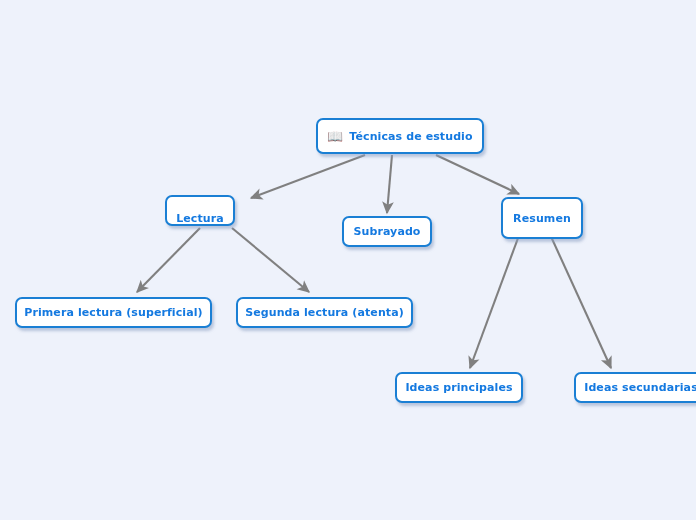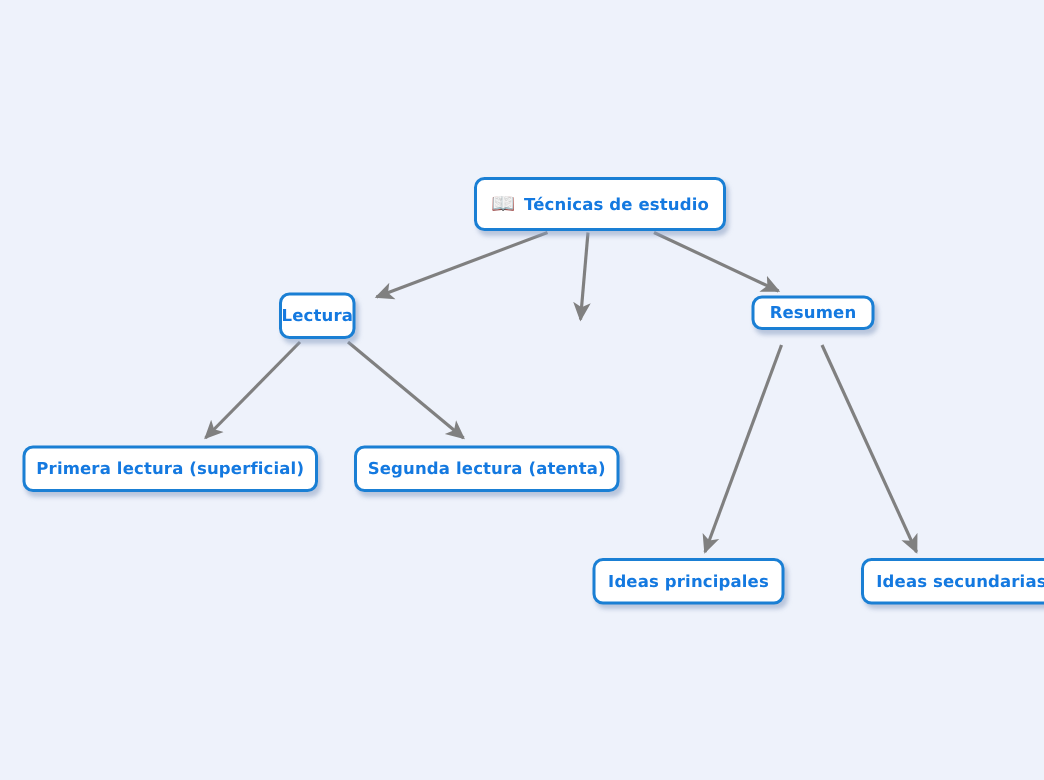--- a/index.html
+++ b/index.html
@@ -53,23 +53,23 @@
     display: inline-block;
     width: 15px;
     height: 15px;
     line-height: 15px;
     font-size: 13px;
     text-align: center;
     filter: grayscale(0.45);
   }
   
   #node-root        { left: 316px; top: 118px; width: 168px; height: 36px; }
-  #node-lectura     { left: 186px; top: 195px; width:  51px; height: 31px; }
+  #node-lectura     { left: 165px; top: 195px; width:  70px; height: 31px; align-items: flex-end; }
   #node-subrayado   { left: 342px; top: 216px; width:  90px; height: 31px; }
-  #node-resumen     { left: 501px; top: 197px; width:  82px; height: 23px; }
+  #node-resumen     { left: 501px; top: 197px; width:  82px; height: 42px; }
   #node-primera     { left:  15px; top: 297px; width: 197px; height: 31px; }
   #node-segunda     { left: 236px; top: 297px; width: 177px; height: 31px; }
   #node-principales { left: 395px; top: 372px; width: 128px; height: 31px; }
   #node-secundarias { left: 574px; top: 372px; width: 134px; height: 31px; }
 </style>
 </head>
 <body>
 
 <div id="mindmap-canvas">
 
@@ -92,20 +92,23 @@
 
   <div class="node" id="node-root">
     <span class="node-icon">📖</span>
     <span class="node-label">Técnicas de estudio</span>
   </div>
 
   <div class="node" id="node-lectura">
     <span class="node-label">Lectura</span>
   </div>
 
+  <div class="node" id="node-subrayado">
+    <span class="node-label">Subrayado</span>
+  </div>
 
   <div class="node" id="node-resumen">
     <span class="node-label">Resumen</span>
   </div>
 
   <div class="node" id="node-primera">
     <span class="node-label">Primera lectura (superficial)</span>
   </div>
 
   <div class="node" id="node-principales">

